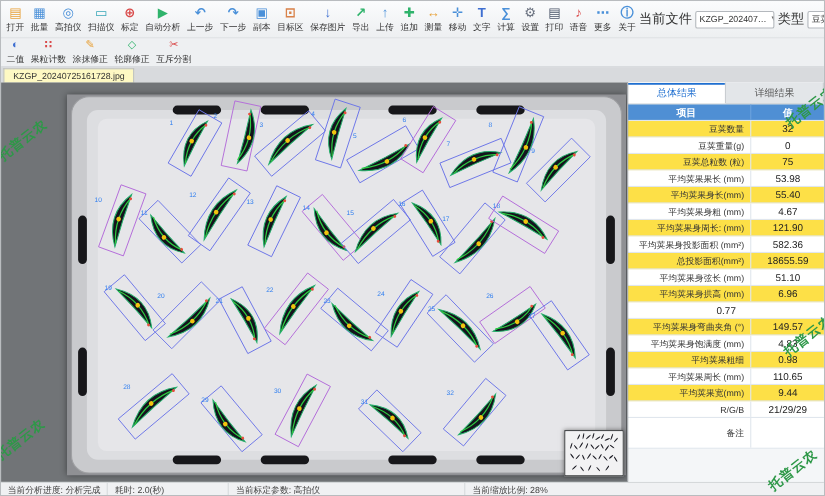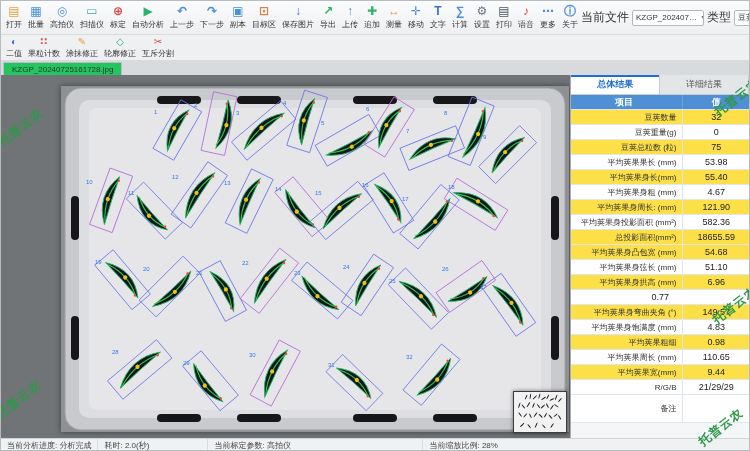--- a/index.html
+++ b/index.html
@@ -16,31 +16,31 @@
 .rlabel{font-size:12px;color:#333;white-space:nowrap}
 .select{display:flex;align-items:center;justify-content:flex-start;background:#fff;border:1px solid #b4b8bd;border-radius:2px;height:16px;font-size:8px;padding:0 3px;color:#333;white-space:nowrap;overflow:hidden}
 .select .caret{font-size:7px;color:#666;margin-left:3px}
 .sel-file{width:72px}
 .sel-type{width:44px}
 
 .toolbar2{height:26px;display:flex;background:#eef0f2;border-bottom:1px solid #d9dcdf;padding:0 2px}
 .toolbar2 .tb-item .ic{font-size:10px;line-height:11px}
 
 .tabbar{height:14px;background:#d8dadd;display:flex;align-items:flex-end;padding-left:2px}
-.doc-tab{height:13px;background:#22c55e;border:1px solid #bcbfc2;border-bottom:none;font-size:8px;color:#333;padding:0 8px;display:flex;align-items:center;white-space:nowrap}
+.doc-tab{height:13px;background:#fef9c3;border:1px solid #bcbfc2;border-bottom:none;font-size:8px;color:#333;padding:0 8px;display:flex;align-items:center;white-space:nowrap}
 
 .main{display:flex;height:363px}
 .canvas{position:relative;width:572px;height:363px;background:#717477;border-right:1px solid #a9acb0;overflow:hidden}
 .photo{position:absolute;left:60px;top:11px;width:508px;height:346px;background:#94959a;box-shadow:0 0 6px rgba(0,0,0,.45)}
 .thumb{position:absolute;right:3px;bottom:5px;width:54px;height:42px;border:1px solid #3a3c3e;background:#f2f2f3;box-shadow:0 0 4px rgba(0,0,0,.5)}
 
 .panel{width:178px;background:#f4f6f8;display:flex;flex-direction:column}
 .ptabs{display:flex;height:20px;background:#e3e6e9;border-bottom:1px solid #c9cdd1}
 .ptab{flex:1;font-size:9px;display:flex;align-items:center;justify-content:center;color:#555;border-right:1px solid #c9cdd1;cursor:default}
-.ptab.active{background:#fff;color:#1f6fd0;font-weight:bold;box-shadow:inset 0 2px 0 #1f6fd0}
+.ptab.active{background:#fff;color:#1f6fd0;font-weight:normal;box-shadow:inset 0 2px 0 #1f6fd0}
 .rtable{flex:1;display:flex;flex-direction:column}
 .trow{display:flex;height:15px;border-bottom:1px solid #e0e6ed;font-size:8px;align-items:stretch;background:#fff}
 .trow .tl{width:112px;display:flex;align-items:center;justify-content:flex-end;padding-right:6px;color:#333;border-right:1px solid #e0e6ed;white-space:nowrap;overflow:hidden}
 .trow .tv{flex:1;display:flex;align-items:center;justify-content:center;font-size:9px;color:#222}
 .trow.alt{background:#fde047}
 .thead{background:#4f8fd4;height:15px;font-weight:bold}
 .thead .tl,.thead .tv{color:#fff;justify-content:center;border-right-color:#6ba2dd;font-size:9px}
 .note{height:28px}
 
 .statusbar{height:14px;background:#f0f1f3;border-top:1px solid #d2d5d8;display:flex;align-items:stretch;font-size:8px;color:#444}
@@ -619,24 +619,20 @@
               <div class="tv">121.90</div>
             </div>
             <div class="trow">
               <div class="tl">平均荚果身投影面积 (mm²)</div>
               <div class="tv">582.36</div>
             </div>
             <div class="trow alt">
               <div class="tl">总投影面积(mm²)</div>
               <div class="tv">18655.59</div>
             </div>
-            <div class="trow alt">
-              <div class="tl">平均荚果身凸包宽 (mm)</div>
-              <div class="tv">54.68</div>
-            </div>
             <div class="trow">
               <div class="tl">平均荚果身弦长 (mm)</div>
               <div class="tv">51.10</div>
             </div>
             <div class="trow alt">
               <div class="tl">平均荚果身拱高 (mm)</div>
               <div class="tv">6.96</div>
             </div>
             <div class="trow">
               <div class="tv">0.77</div>

